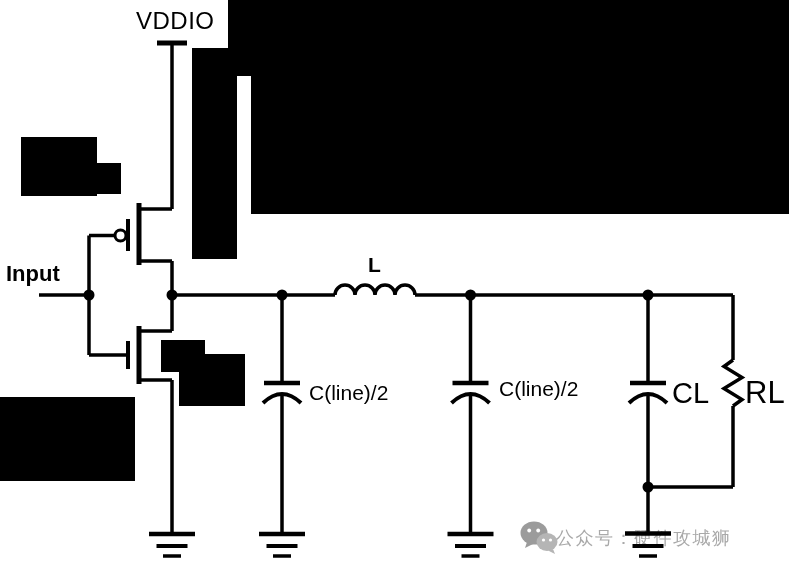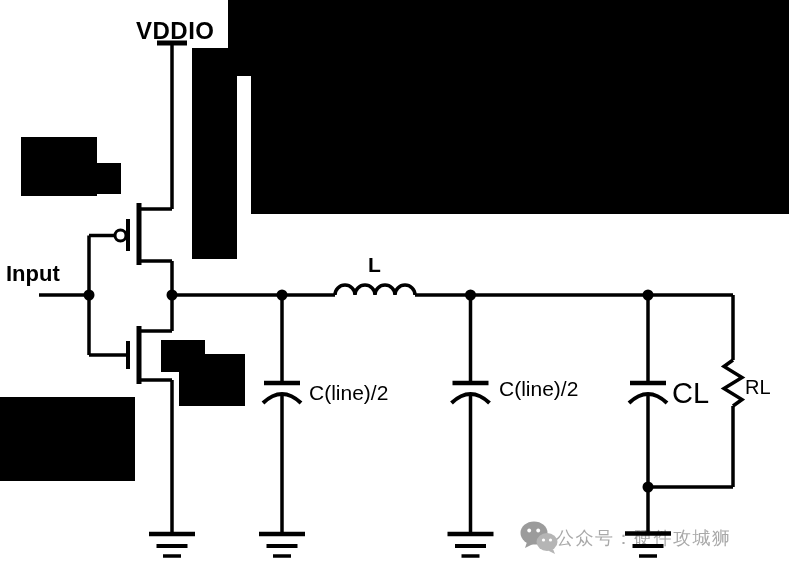--- a/index.html
+++ b/index.html
@@ -7,27 +7,27 @@
     position:relative;width:789px;height:572px;background:#fff;overflow:hidden;
     font-family:"Liberation Sans",sans-serif;
   }
   #watermark{position:absolute;left:519px;top:520px;z-index:0;display:flex;align-items:center;}
   #watermark .wm-text{
     position:absolute;left:37px;top:6px;white-space:nowrap;
     font-size:18px;letter-spacing:1.5px;color:#a9a9a9;font-weight:400;
   }
   #circuit-svg{position:absolute;left:0;top:0;z-index:1;}
   .lbl{position:absolute;z-index:2;color:#000;white-space:nowrap;line-height:1;}
-  .lbl-vddio{left:136px;top:9px;font-size:24px;font-weight:bold;letter-spacing:.5px;margin-top:10px;}
+  .lbl-vddio{left:136px;top:9px;font-size:24px;font-weight:normal;letter-spacing:.5px;}
   .lbl-input{left:6px;top:263px;font-size:22px;font-weight:bold;}
   .lbl-l{left:368px;top:254px;font-size:21px;font-weight:600;}
   .lbl-cline1{left:309px;top:382px;font-size:21px;font-weight:500;}
   .lbl-cline2{left:499px;top:378px;font-size:21px;font-weight:500;}
   .lbl-cl{left:672px;top:379px;font-size:29px;font-weight:500;}
-  .lbl-rl{left:745px;top:377px;font-size:20px;font-weight:500;}
+  .lbl-rl{left:745px;top:377px;font-size:31px;font-weight:500;}
 </style>
 </head>
 <body>
 
 <div id="canvas">
 
   <div id="watermark">
     <svg width="40" height="36" viewBox="0 0 40 36">
       <ellipse cx="15" cy="13" rx="13.5" ry="11.5" fill="#9b9b9b"></ellipse>
       <path d="M 8 22 L 6 28 L 14 24 Z" fill="#9b9b9b"></path>

